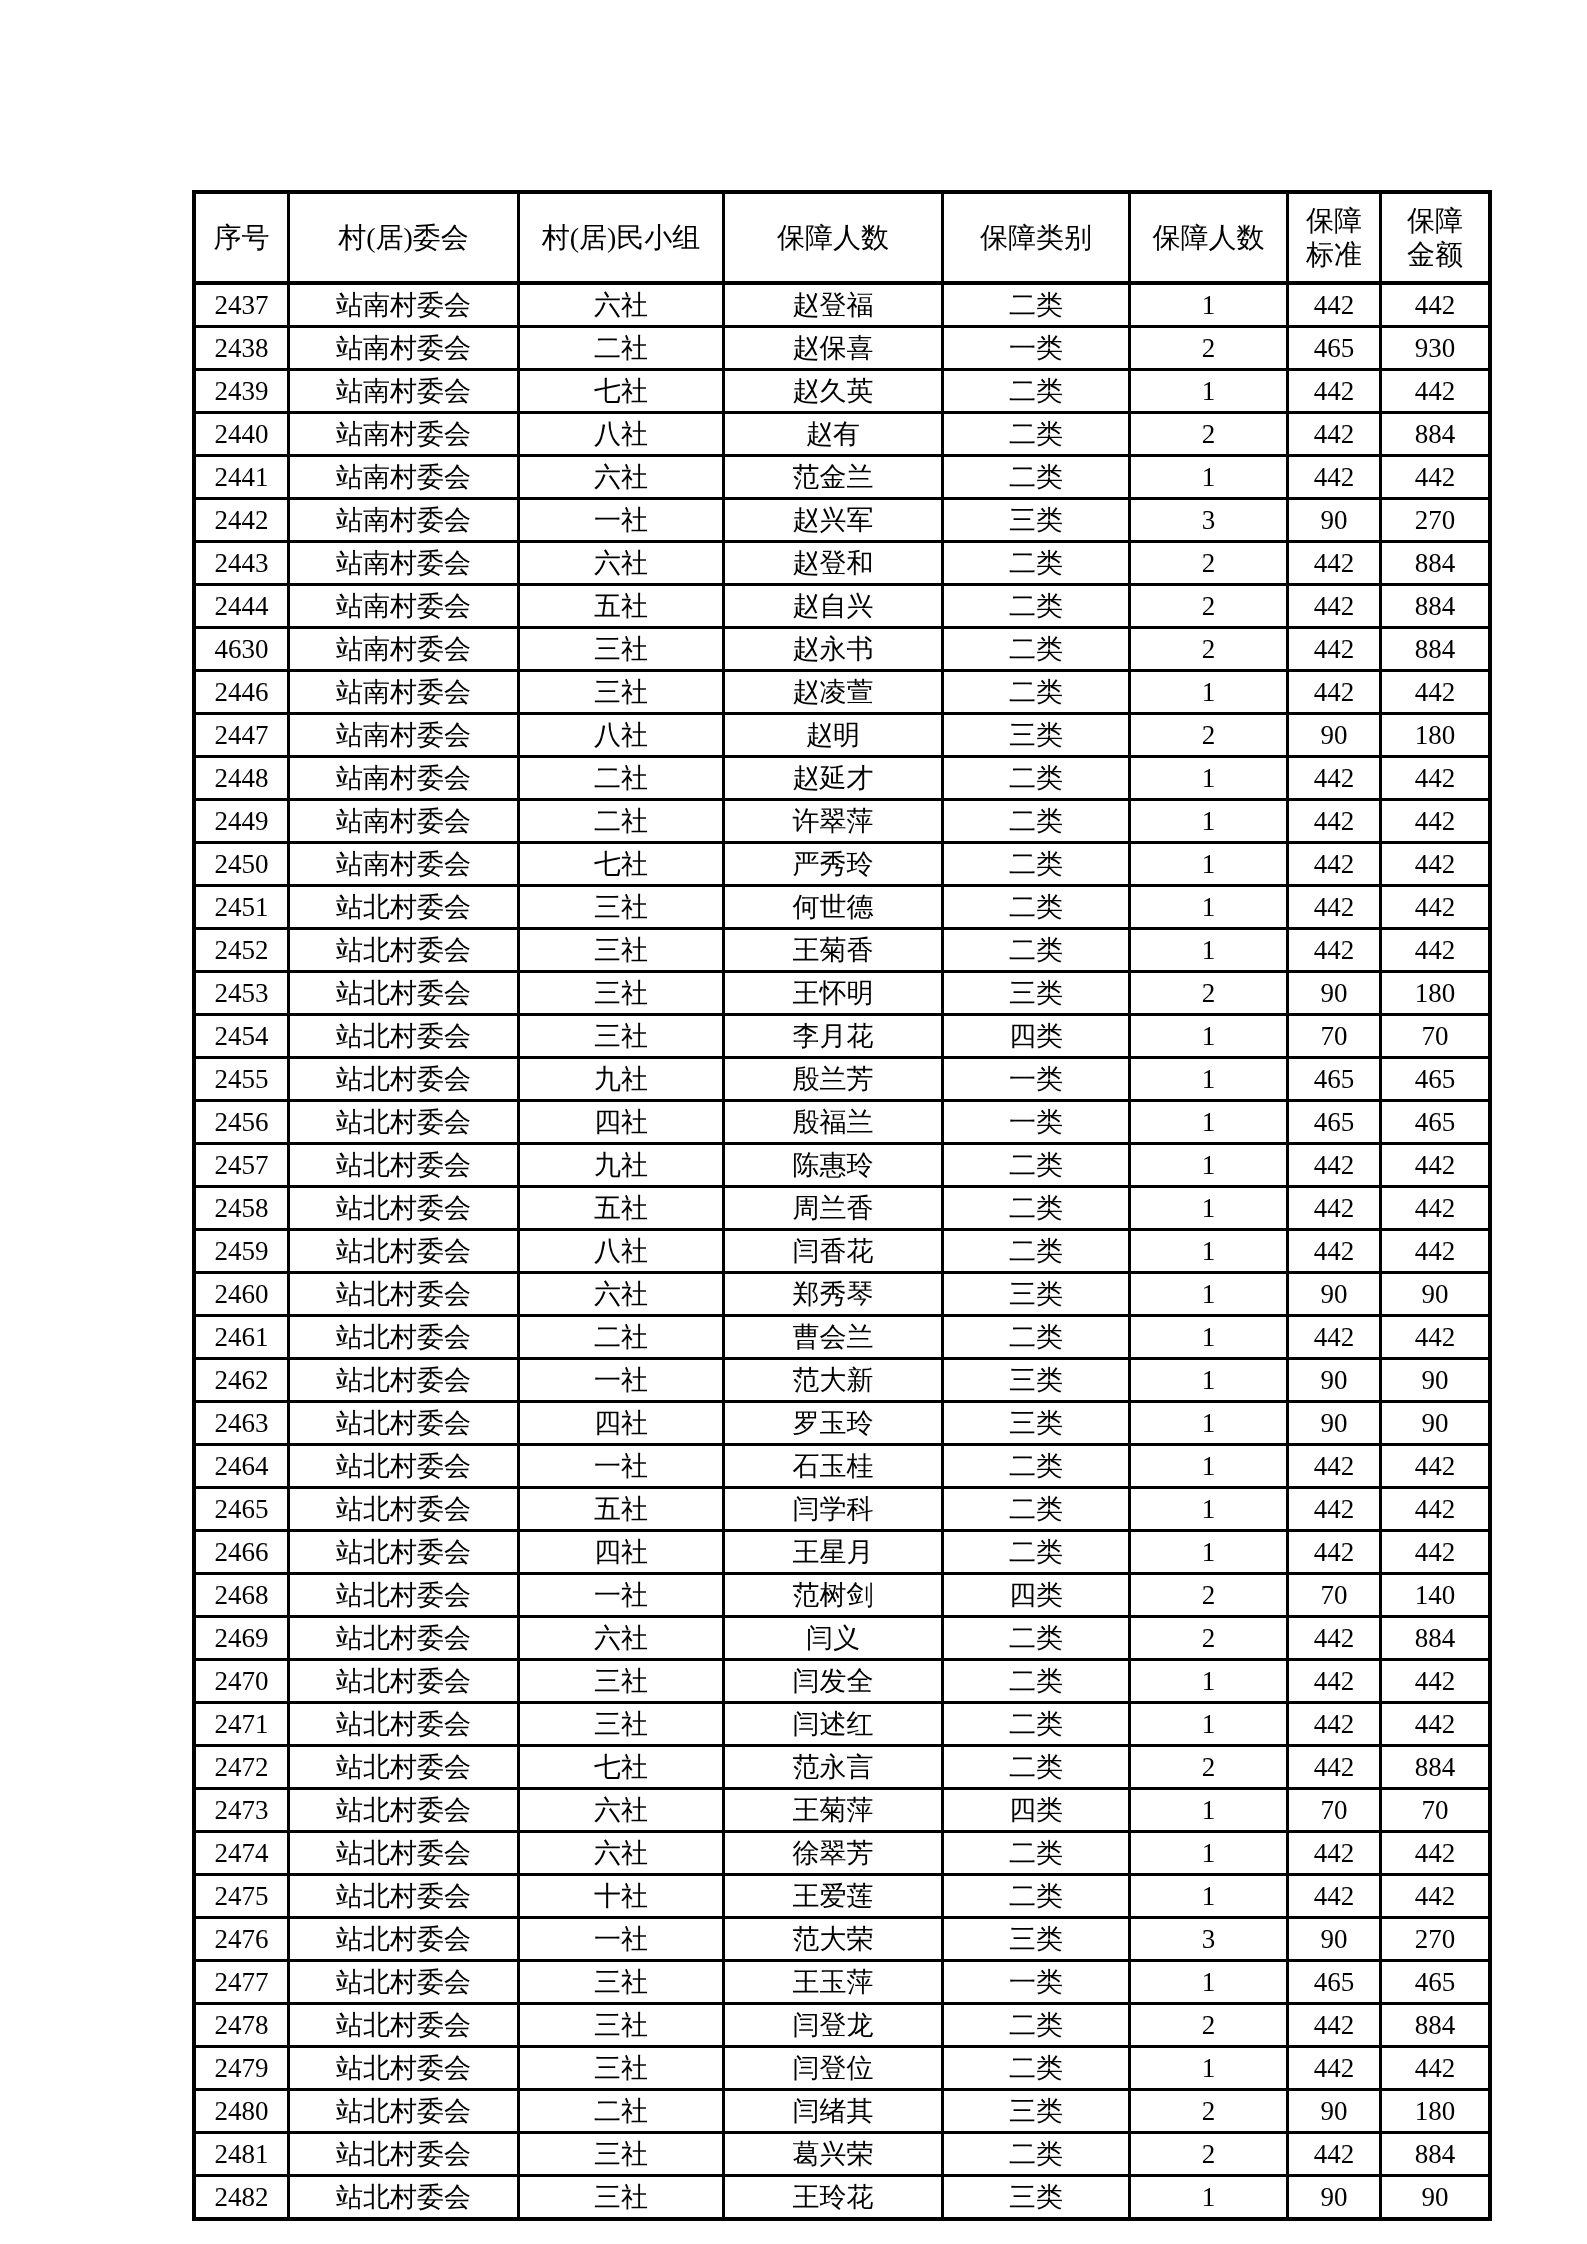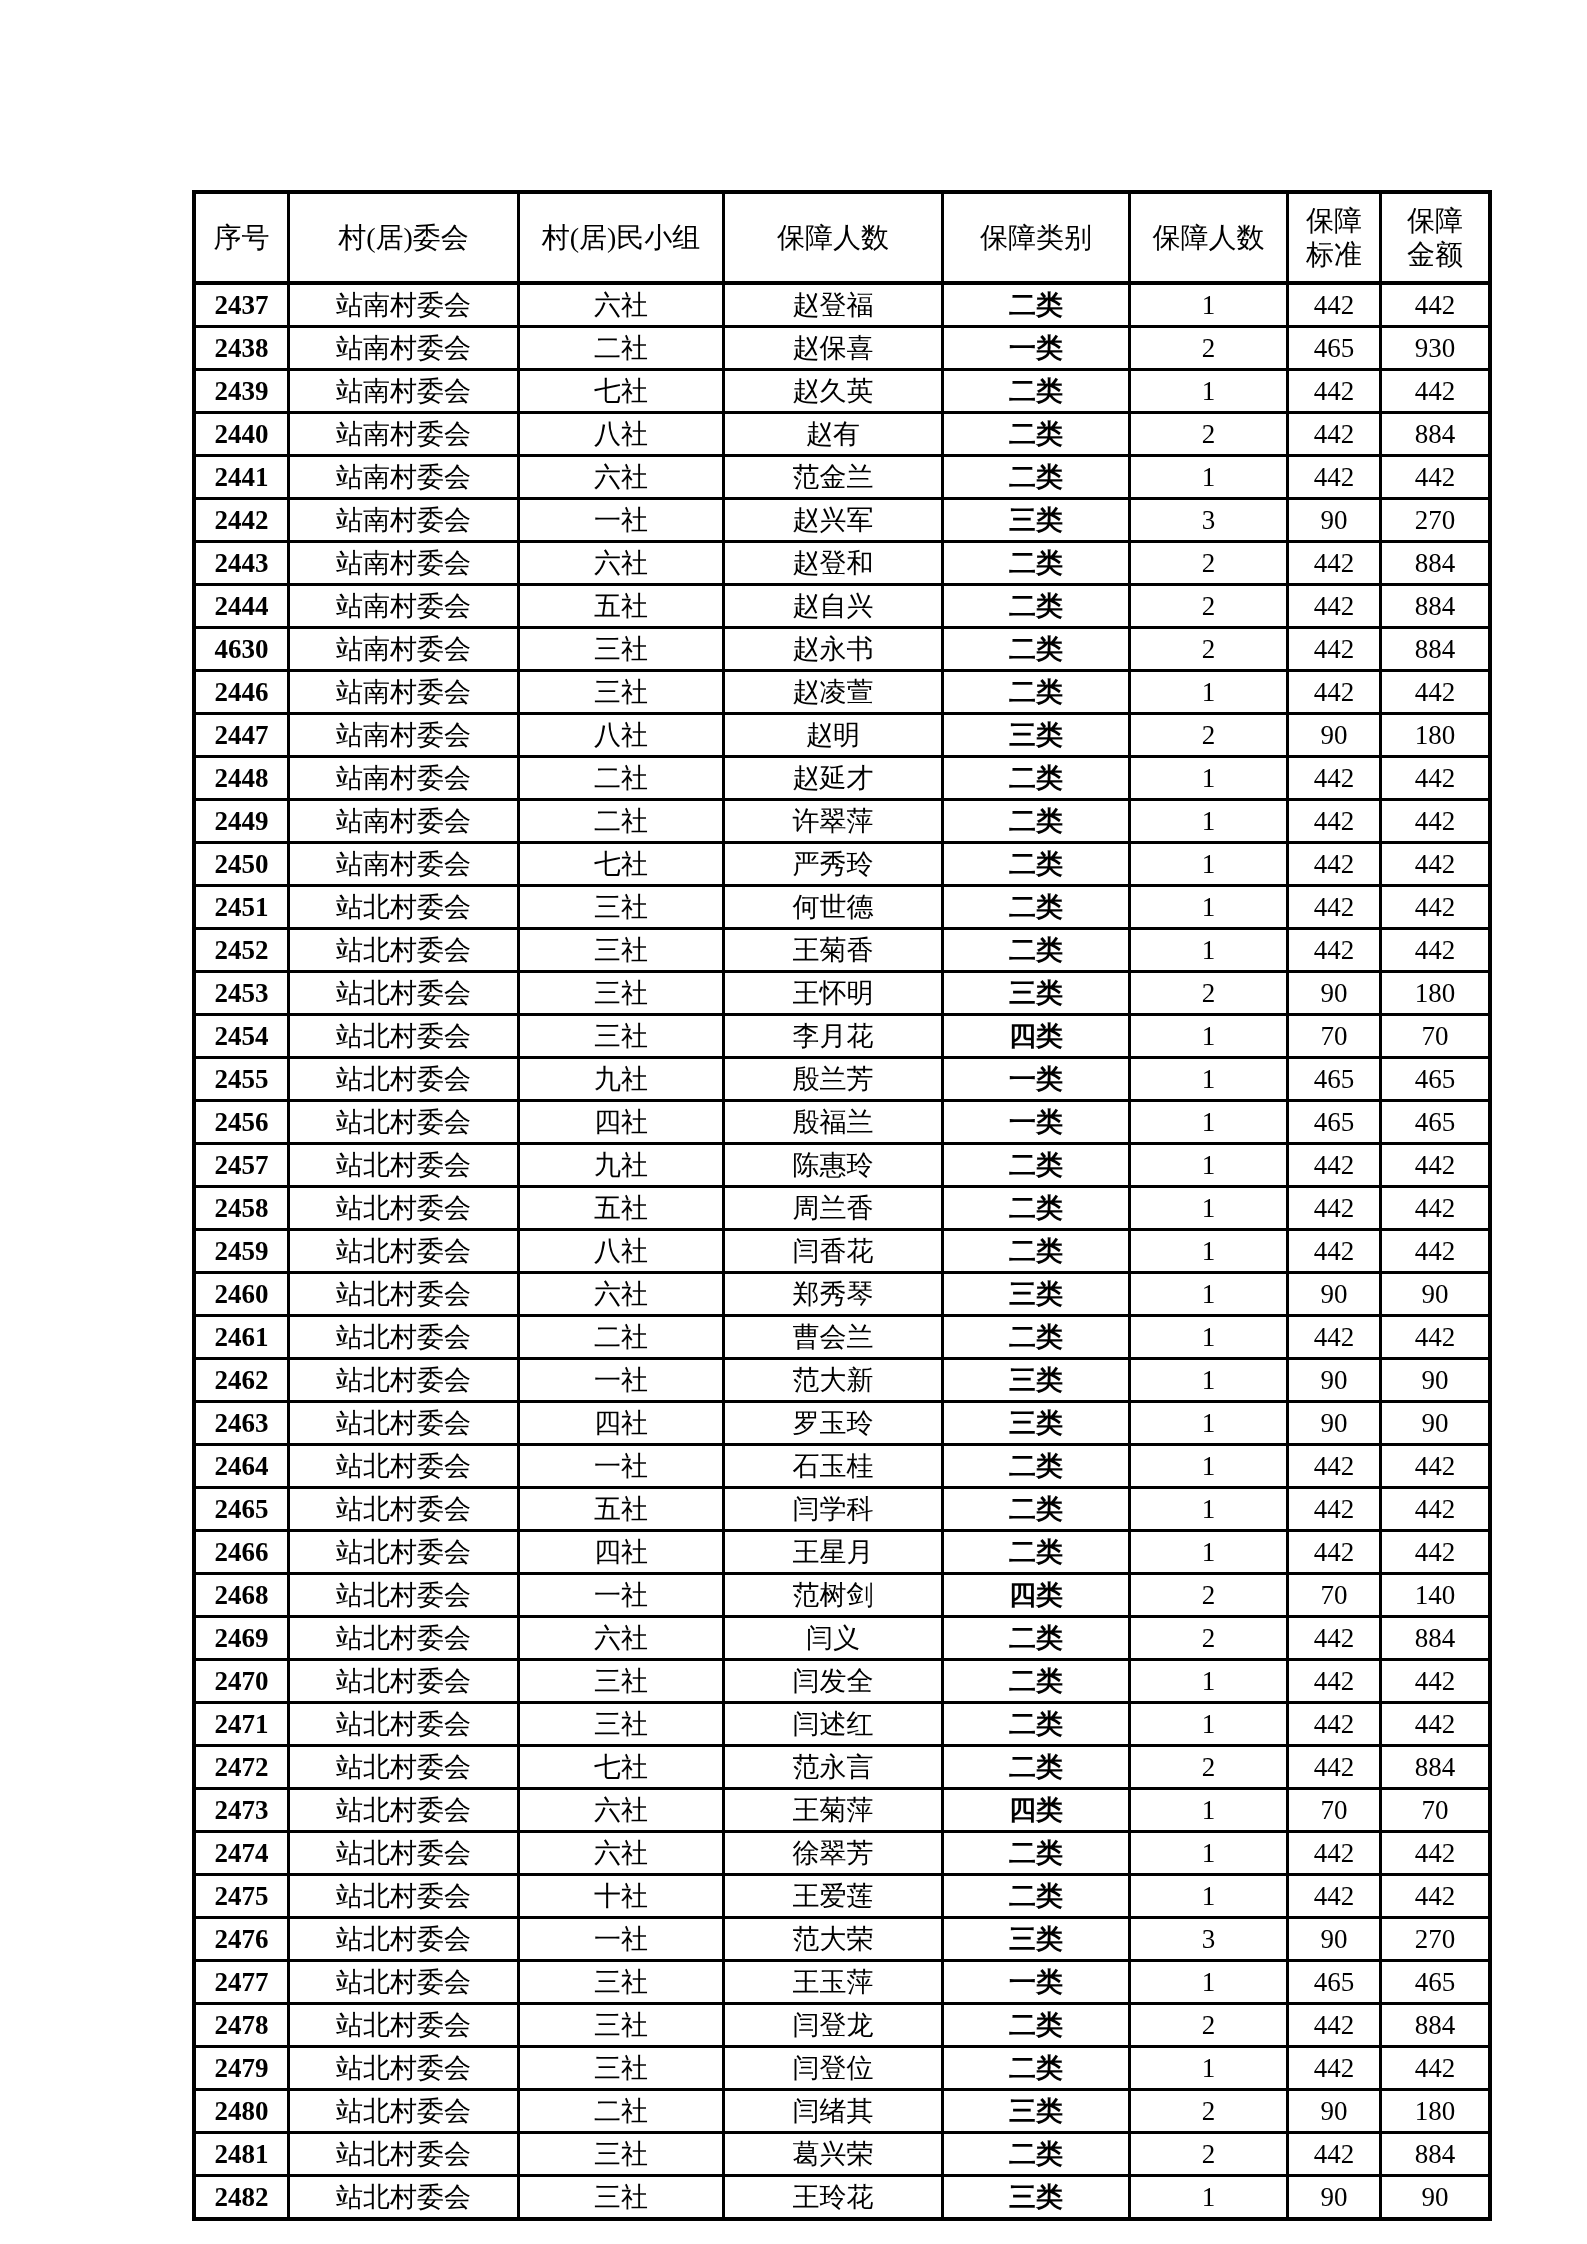--- a/index.html
+++ b/index.html
@@ -32,25 +32,25 @@
     line-height:1.18;
     white-space:pre-line;
     border-bottom:4px solid #000;
   }
   table.welfare tbody td{
     height:40px;
     font-size:27px;
     line-height:40px;
     white-space:nowrap;
   }
-  .col-index{width:91px;font-weight:bold;}
+  .col-index{width:91px;}
   .col-committee{width:227px;font-family:Liberation Serif, serif;}
   .col-group{width:202px;}
   .col-applicant{width:216px;}
-  .col-category{width:184px;font-weight:bold;}
+  .col-category{width:184px;}
   .col-people{width:155px;}
   .col-standard{width:90px;}
   .col-amount{width:106px;}
 </style>
 </head>
 <body>
 
 <div class="page">
   <table class="welfare">
     <thead>

